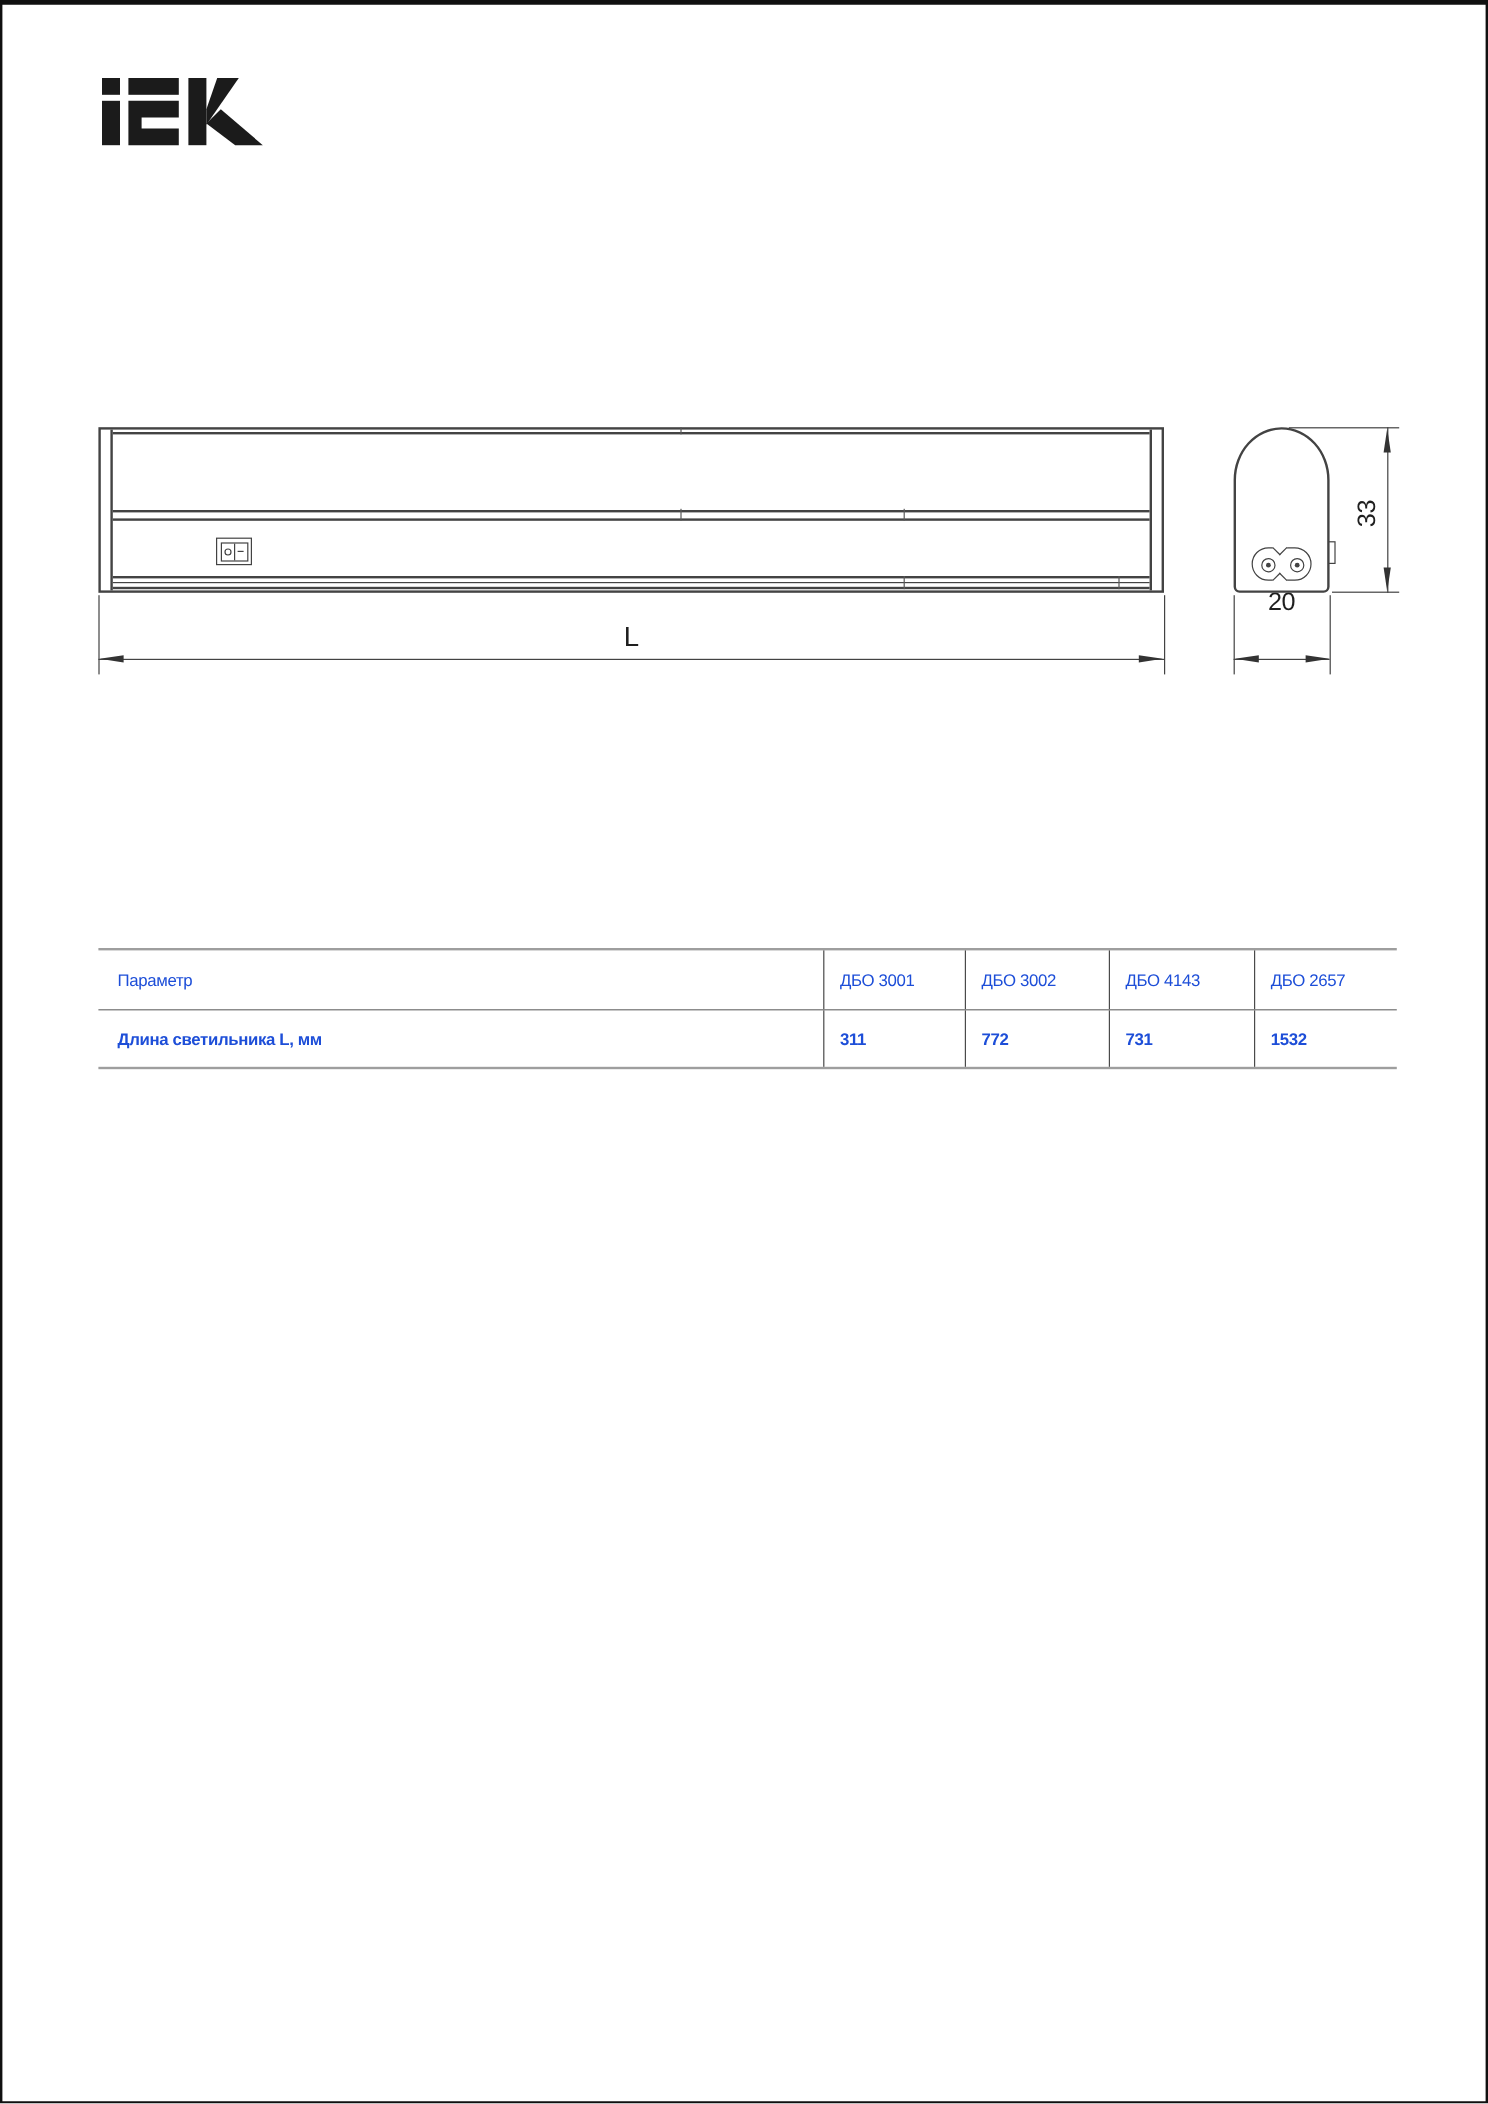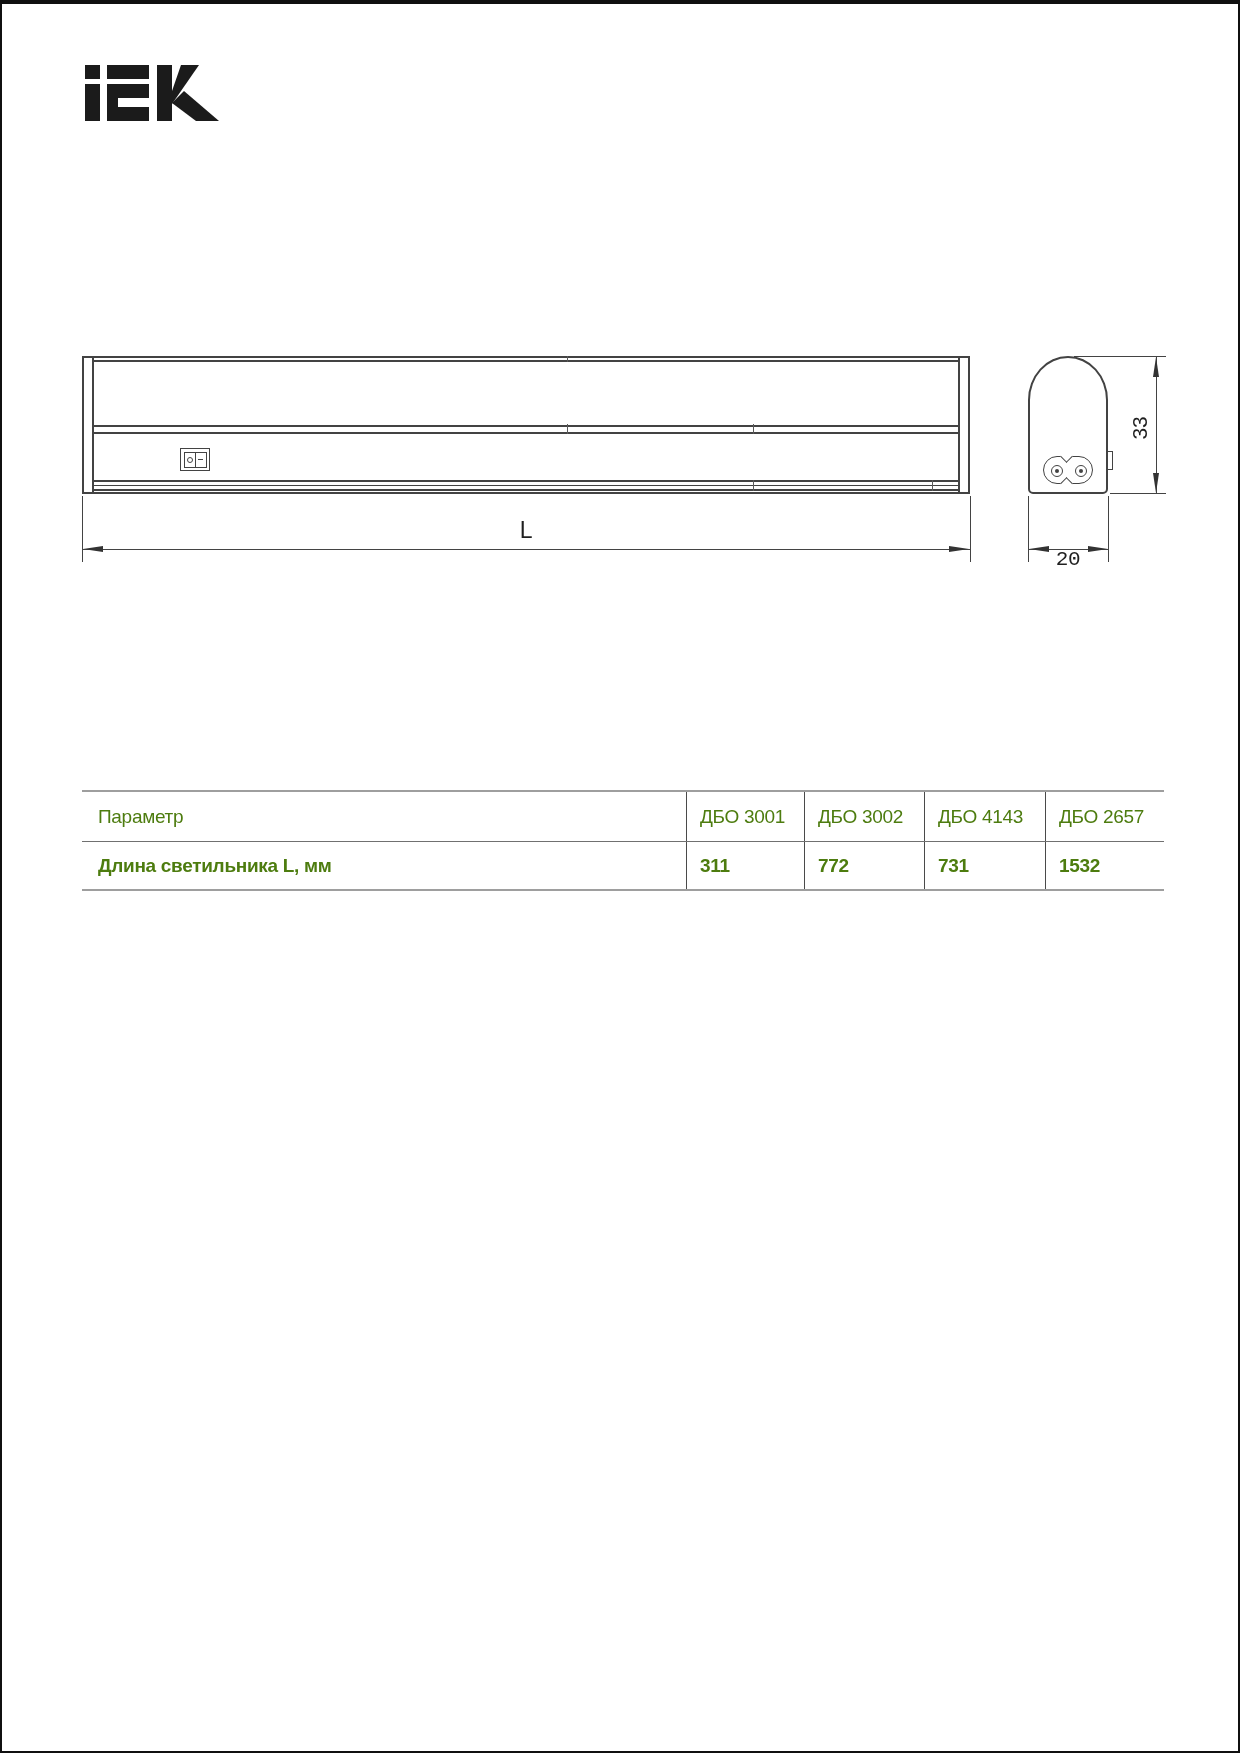--- a/index.html
+++ b/index.html
@@ -91,21 +91,21 @@
   
   .dim-table{
     position:absolute;left:80px;top:786px;width:1082px;
     border-top:2.5px solid #9e9e9e;border-bottom:2.5px solid #9e9e9e;
     box-sizing:content-box;
   }
   .t-row{
     display:grid;
     grid-template-columns:604px 118px 120px 121px 119px;
     align-items:center;
-    font-size:19px;letter-spacing:-0.3px;color:#4d7c0f;
+    font-size:14px;letter-spacing:-0.3px;color:#1d4ed8;
   }
   .t-row-header{height:49px;border-bottom:1px solid #707070;}
   .t-row-data{height:47px;font-weight:bold;}
   .t-cell{padding-left:13px;box-sizing:border-box;height:100%;display:flex;align-items:center;}
   .t-cell-first{padding-left:16px;}
   .t-cell + .t-cell{border-left:1.5px solid #4a4a4a;}
   .rot90{transform:rotate(-90deg);}
 </style>
 </head>
 <body>
@@ -175,21 +175,21 @@
   <div class="ln" style="left:1153.5px;top:352px;width:1.5px;height:138px;"></div>
   <div class="arr arr-up" style="left:1150.7px;top:353px;"></div>
   <div class="arr arr-down" style="left:1150.7px;top:469px;"></div>
   <div class="dimtxt rot90" style="left:1108px;top:412px;width:60px;height:24px;line-height:24px;">33</div>
 
   <div class="ln" style="left:1025.5px;top:492px;width:1px;height:66px;"></div>
   <div class="ln" style="left:1105.5px;top:492px;width:1px;height:66px;"></div>
   <div class="ln" style="left:1026px;top:544.5px;width:80px;height:1.5px;"></div>
   <div class="arr arr-left" style="left:1027px;top:541.7px;"></div>
   <div class="arr arr-right" style="left:1086px;top:541.7px;"></div>
-  <div class="dimtxt" style="left:1036px;top:544px;width:60px;font-family:Liberation Mono, monospace;">20</div>
+  <div class="dimtxt" style="left:1036px;top:486px;width:60px;">20</div>
 
 
   <div class="dim-table">
     <div class="t-row t-row-header">
       <div class="t-cell t-cell-first">Параметр</div>
       <div class="t-cell">ДБО 3001</div>
       <div class="t-cell">ДБО 3002</div>
       <div class="t-cell">ДБО 4143</div>
       <div class="t-cell">ДБО 2657</div>
     </div>

